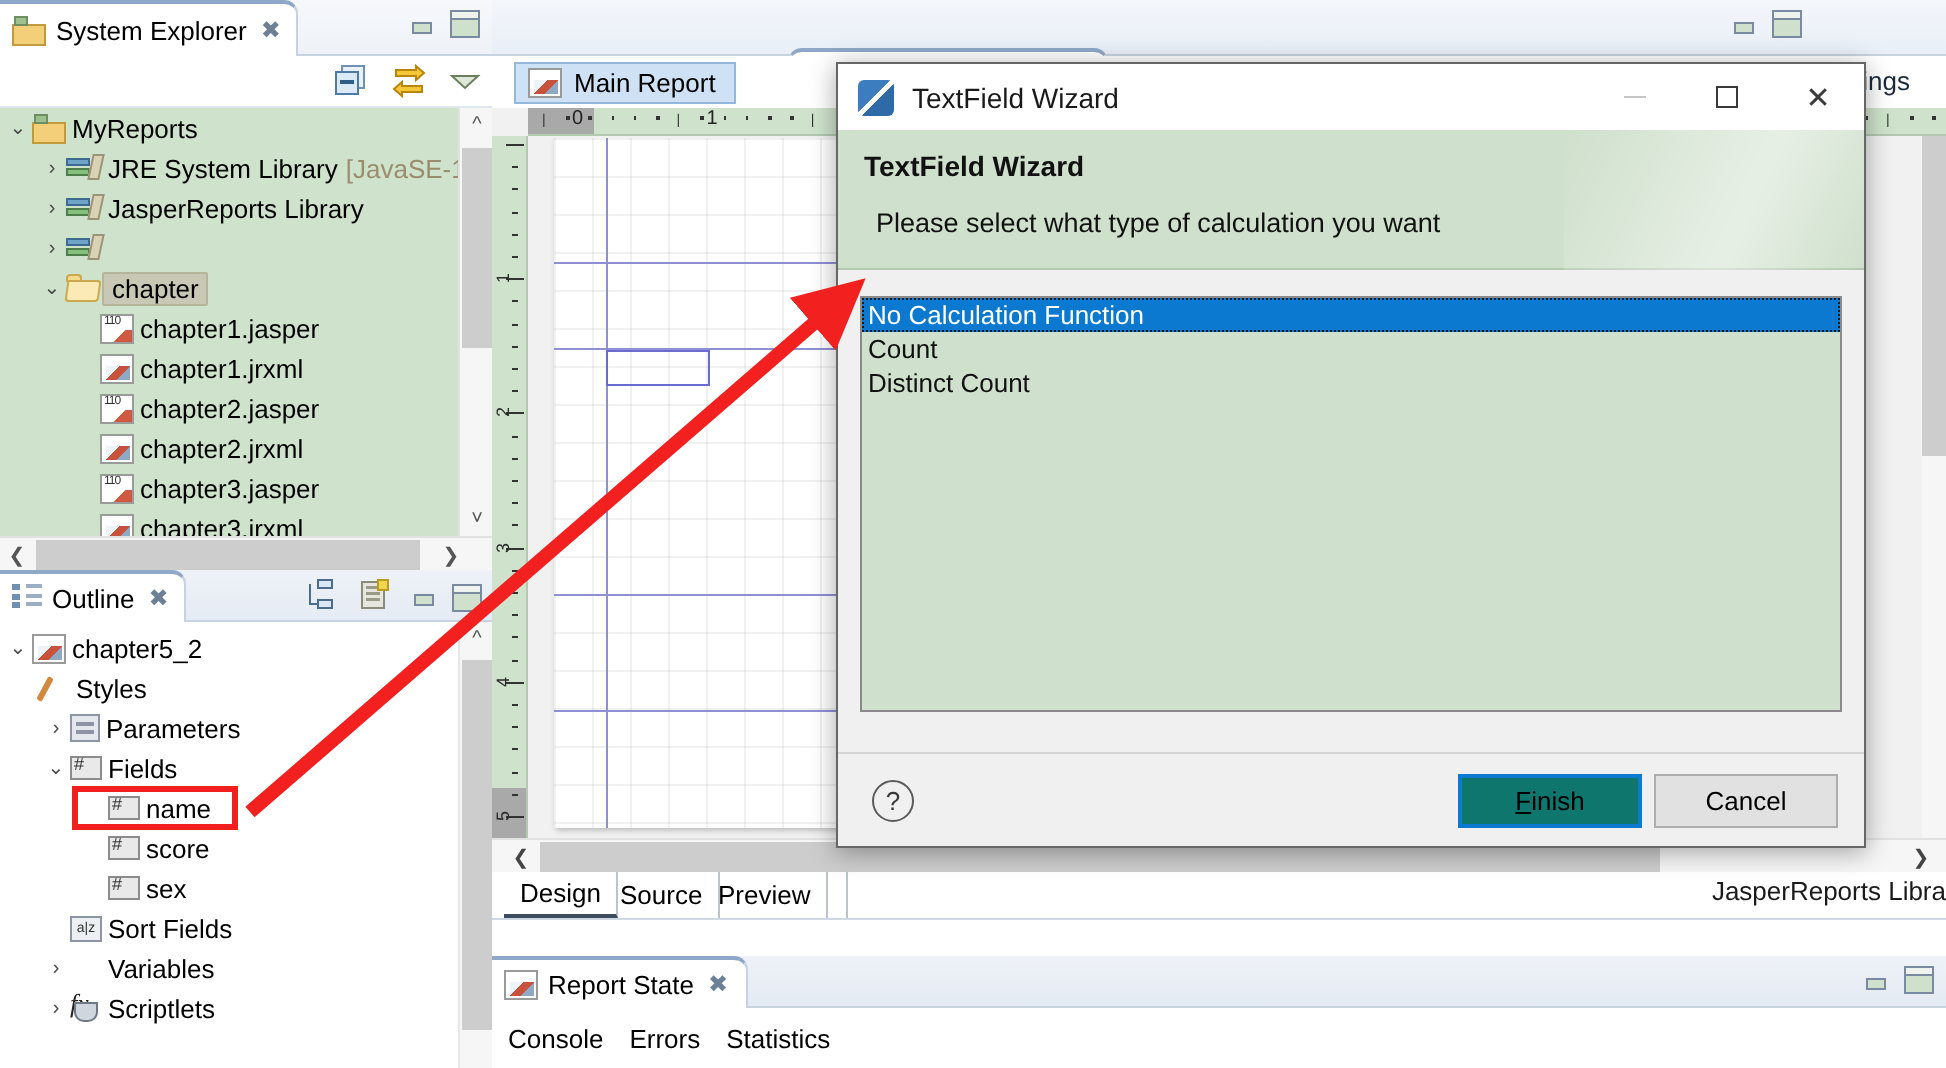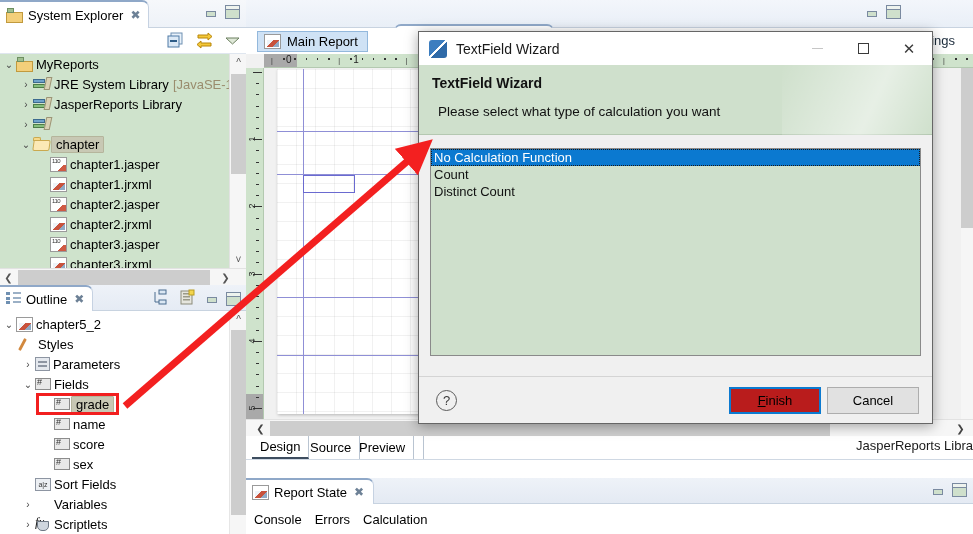--- a/index.html
+++ b/index.html
@@ -222,21 +222,21 @@
   .lopt { height:17px; line-height:17px; padding-left:3px; font-size:13px; color:#111; cursor:pointer; }
   .lopt.sel { background:#0b79d0; color:#fff; outline:1px dotted #1a1a1a; outline-offset:-1px; }
 
   .dlg-foot { position:absolute; left:0; bottom:0; width:100%; height:47px; background:#f0f0f0;
      border-top:1px solid #d4d4d4; }
   .help-btn { position:absolute; left:17px; top:13px; width:21px; height:21px; border-radius:50%;
      border:1.6px solid #5b5b5b; color:#3a3a3a; font-size:13px; display:flex; align-items:center;
      justify-content:center; cursor:pointer; }
   .dbtn { position:absolute; top:10px; height:27px; display:flex; align-items:center; justify-content:center;
      font-size:13px; background:#e1e1e1; border:1px solid #adadad; cursor:pointer; }
-  .dbtn.def { border:2px solid #0b7ad0; background:#b91c1c;text-align:center; }
+  .dbtn.def { border:2px solid #0b7ad0; background:#0f766e;text-align:center; }
   .dbtn u { text-decoration:underline; }
 
   
   .anno { position:absolute; left:0; top:0; width:973px; height:534px; pointer-events:none; }
   .redbox { position:absolute; left:36px; top:393px; width:83px; height:22px; border:3px solid #f21f1f; }
 </style>
 </head>
 <body>
 
 <div class="app">
@@ -453,27 +453,20 @@
                 <span class="i-param"></span>
               </span>
               <span class="tlabel">Parameters</span>
             </div>
             <div class="trow" style="padding-left: 21px;">
               <span class="twist">⌄</span>
               <span style="display: inline-flex; align-items: center;">
                 <span class="i-field"></span>
               </span>
               <span class="tlabel">Fields</span>
-            </div>
-            <div class="trow" style="padding-left: 40px;">
-              <span class="twist none">&nbsp;</span>
-              <span style="display: inline-flex; align-items: center;">
-                <span class="i-field"></span>
-              </span>
-              <span class="tlabel tsel-bg">grade</span>
             </div>
             <div class="trow" style="padding-left: 40px;">
               <span class="twist none">&nbsp;</span>
               <span style="display: inline-flex; align-items: center;">
                 <span class="i-field"></span>
               </span>
               <span class="tlabel">name</span>
             </div>
             <div class="trow" style="padding-left: 40px;">
               <span class="twist none">&nbsp;</span>
@@ -708,21 +701,21 @@
         <span class="tab-close">✖</span>
       </div>
       <div class="rs-tools">
         <span class="btn-min"></span>
         <span class="btn-max"></span>
       </div>
     </div>
     <div class="rs-sub">
       <span>Console</span>
       <span>Errors</span>
-      <span>Calculation</span>
+      <span>Statistics</span>
     </div>
   </div>
 
   <div class="dlg">
     <div class="dlg-title">
       <span class="dlg-ic"></span>
       <span class="dlg-title-text">TextField Wizard</span>
       <div class="dlg-wbtns">
         <span class="wbtn dim">
             <span class="dash"></span>

